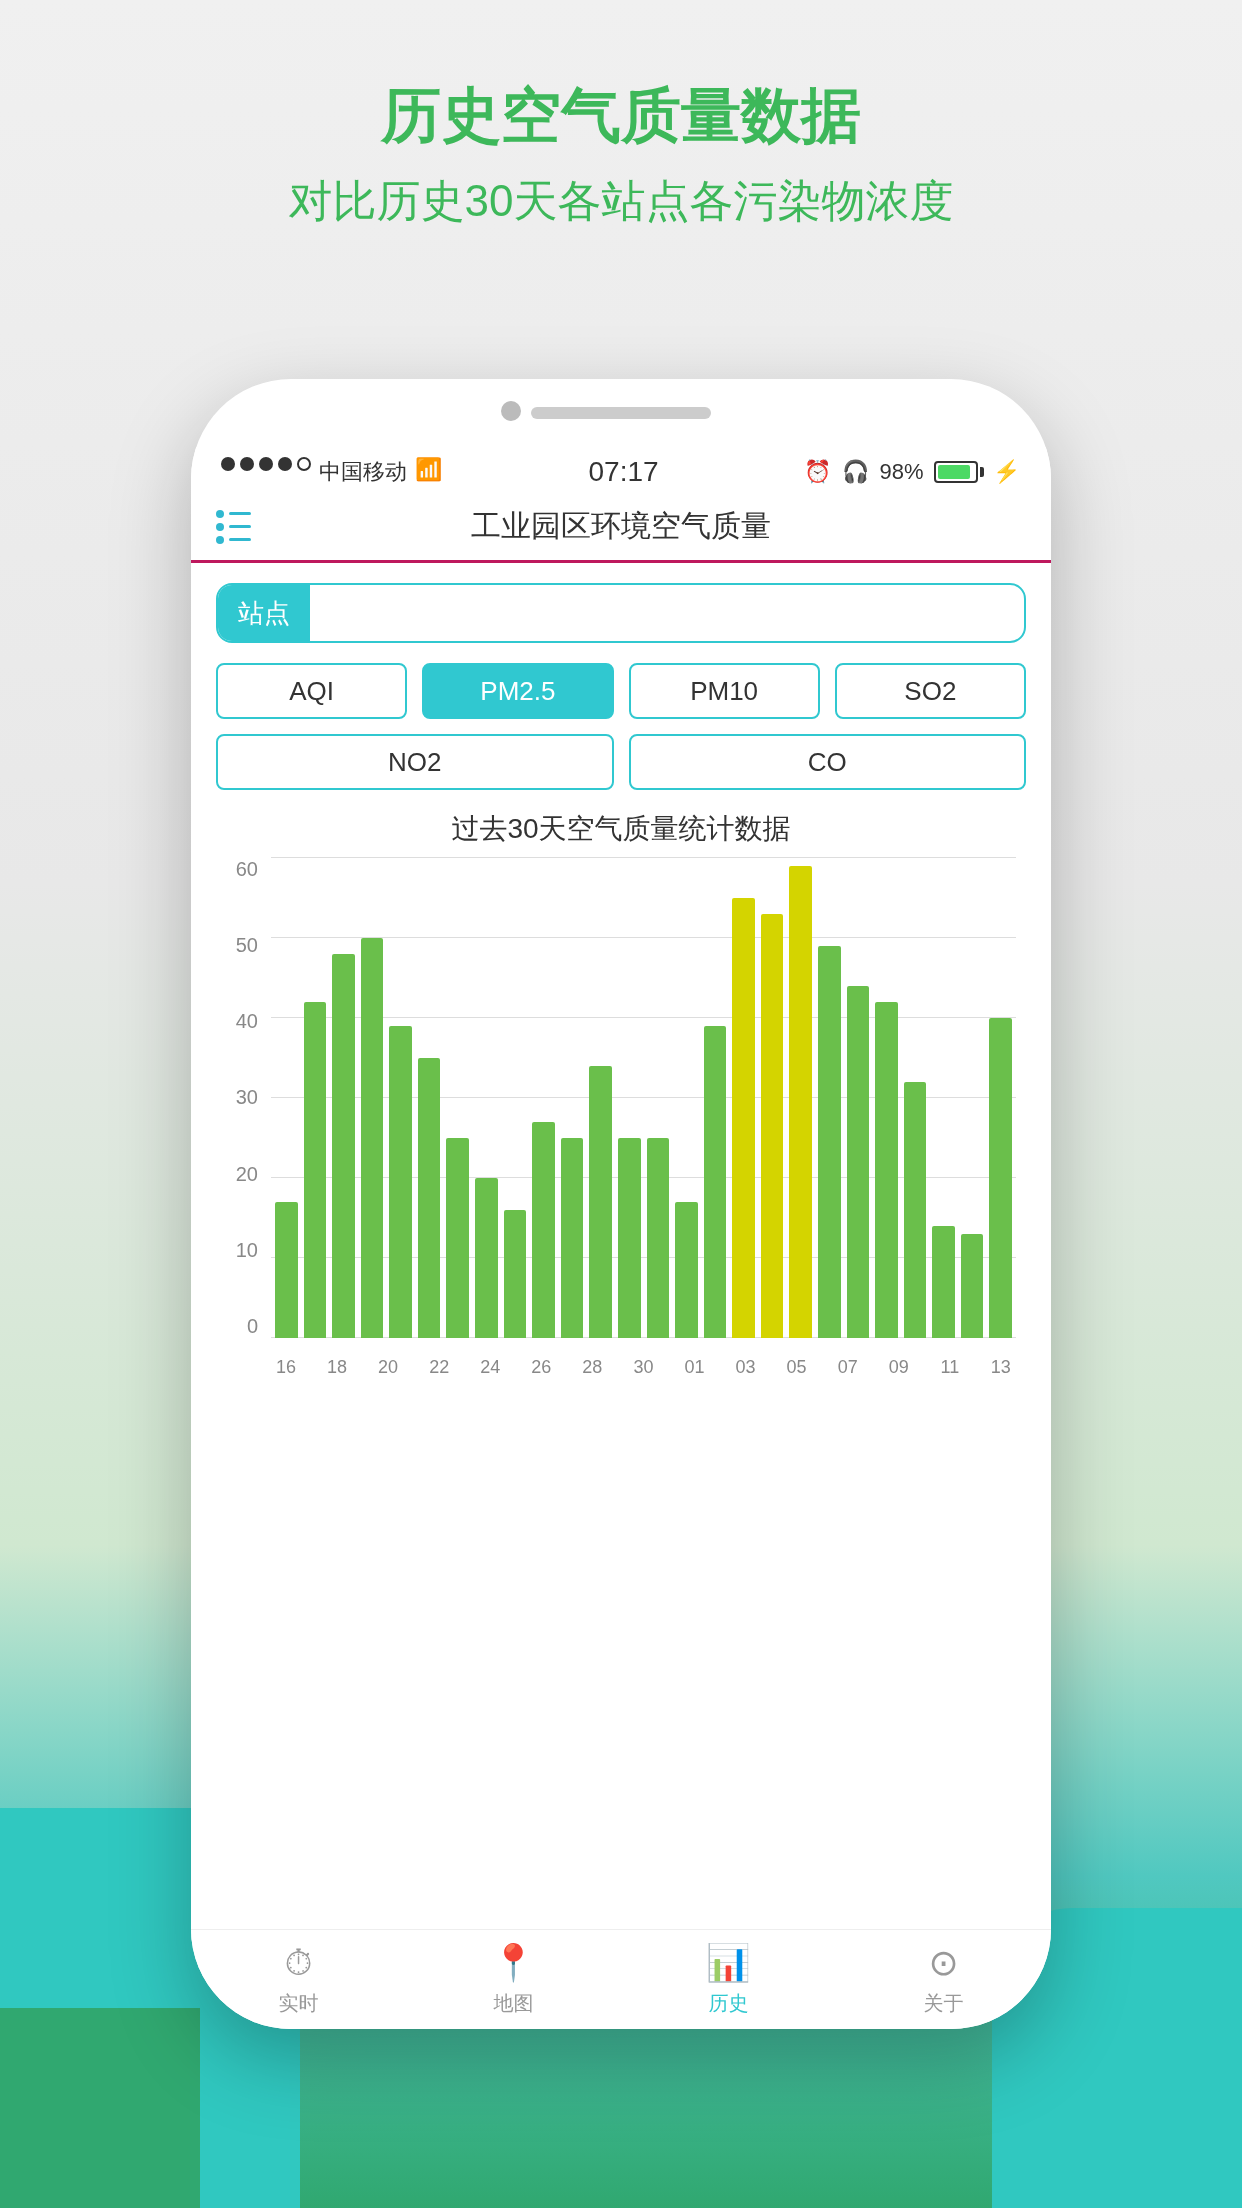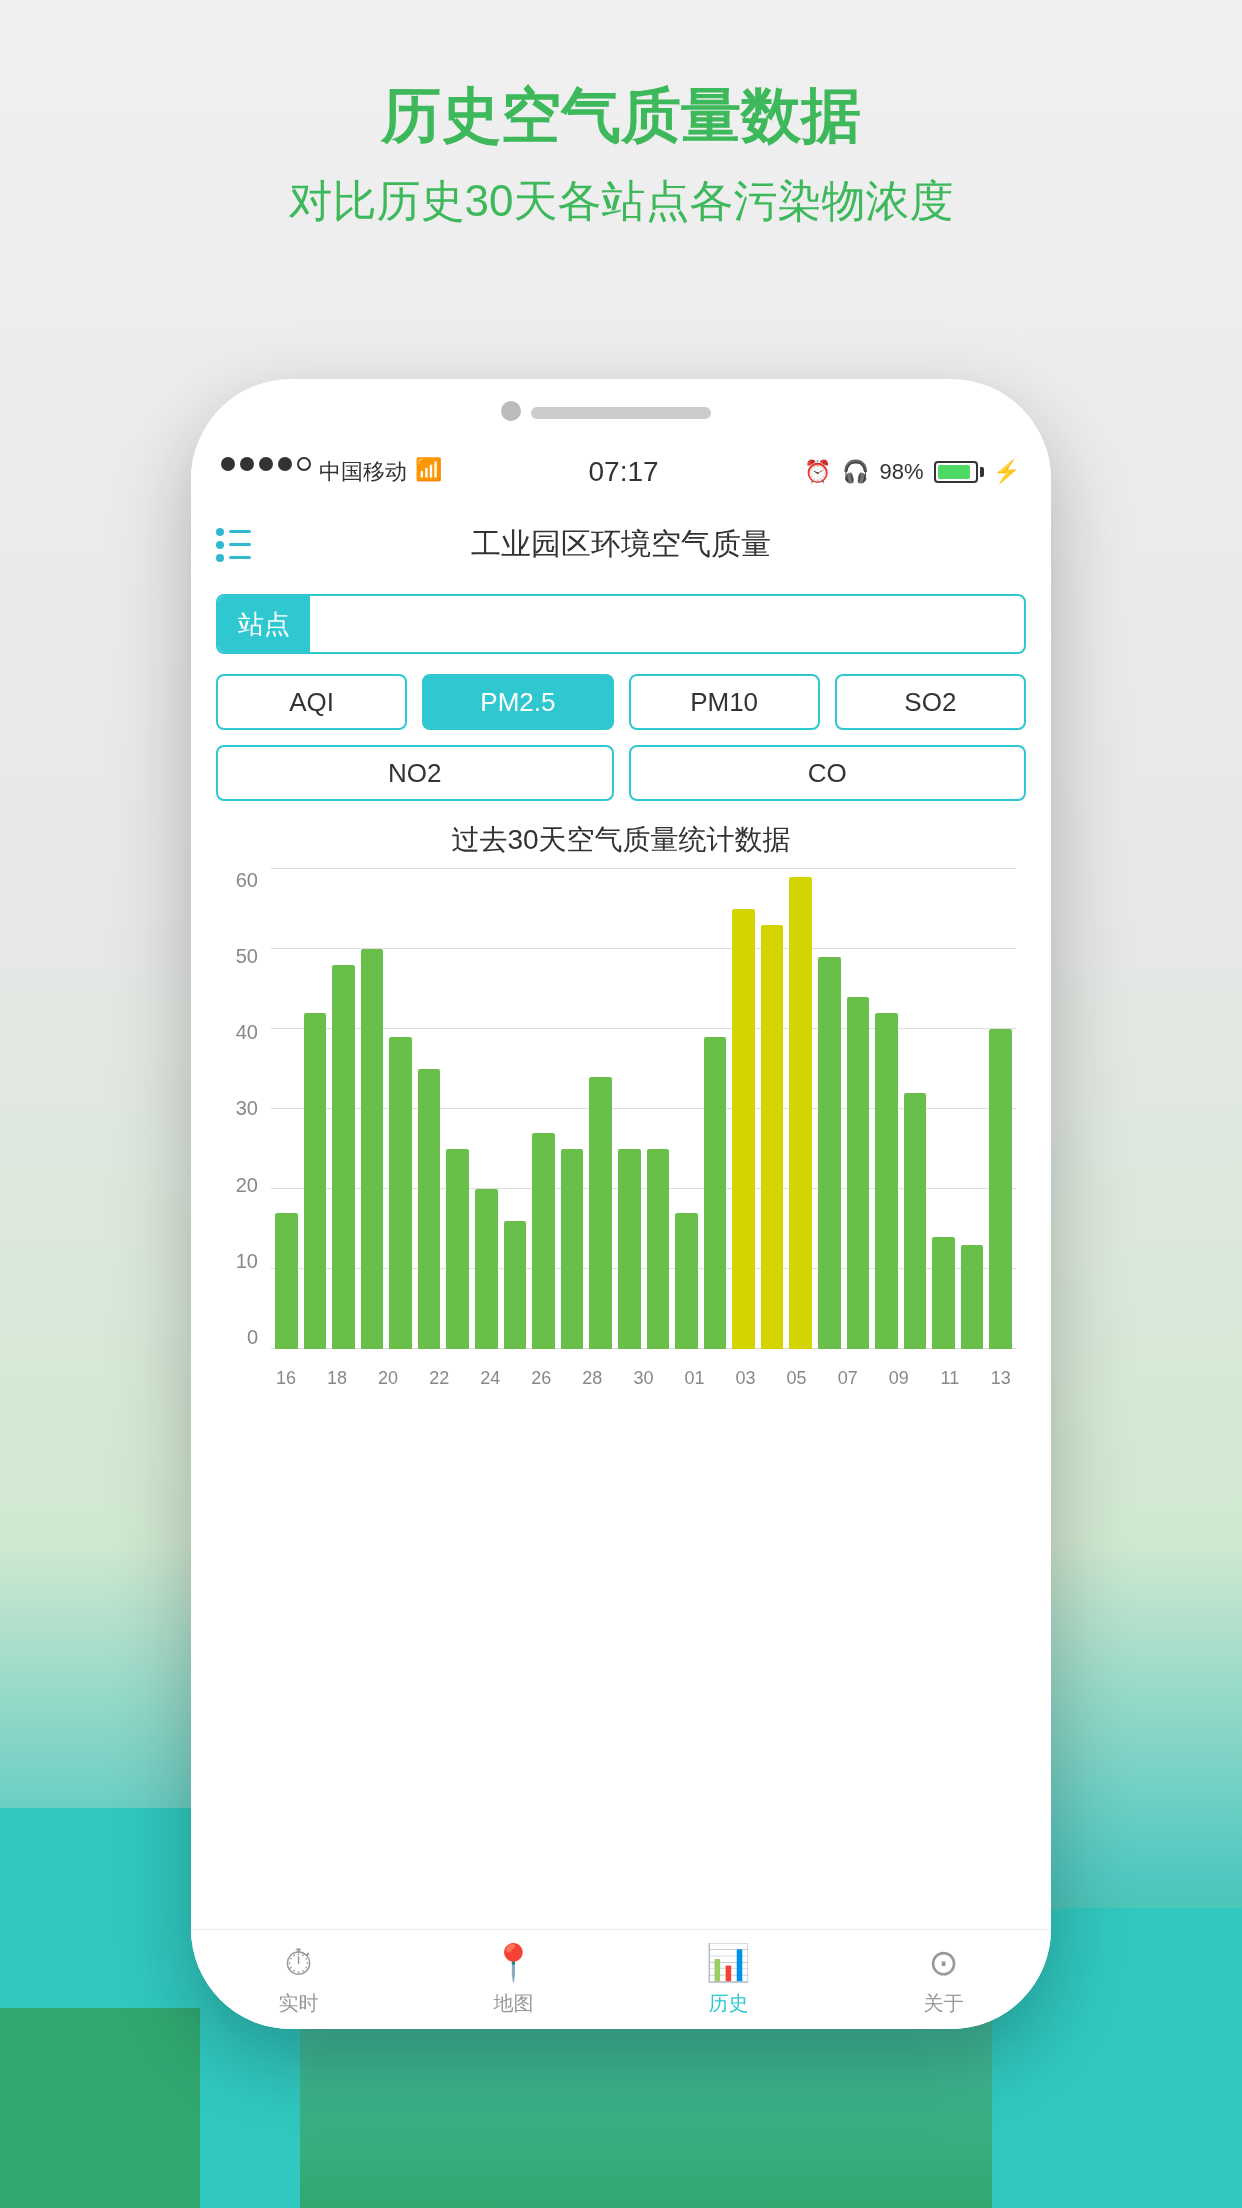--- a/index.html
+++ b/index.html
@@ -133,27 +133,27 @@
     }
     .battery-tip {
       width: 4px; height: 10px;
       background: #333; border-radius: 0 2px 2px 0;
       margin-left: 2px;
     }
 
     
     .app-header {
       position: absolute;
-      top: 134px;
+      top: 114px;
       left: 0; right: 0;
       height: 70px;
       display: flex;
       align-items: center;
       justify-content: center;
-      border-bottom: 7px solid #be185d;
+      border-bottom: 3px solid #be185d;
       background: white;
     }
     .app-title {
       font-size: 30px;
       color: #333;
       font-weight: 400;
     }
 
     
     .app-content {
@@ -161,23 +161,23 @@
       top: 188px;
       left: 0; right: 0; bottom: 100px;
       background: white;
       overflow: hidden;
     }
 
     
     .station-row {
       display: flex;
       align-items: stretch;
-      margin: 27px 25px 0;
+      margin: 16px 25px 0;
       border: 2px solid #30c8d0;
-      border-radius: 8px;
+      border-radius: 16px;
       overflow: hidden;
       height: 60px;
     }
     .station-label {
       background: #30c8d0;
       color: white;
       font-size: 26px;
       padding: 0 20px;
       display: flex;
       align-items: center;

